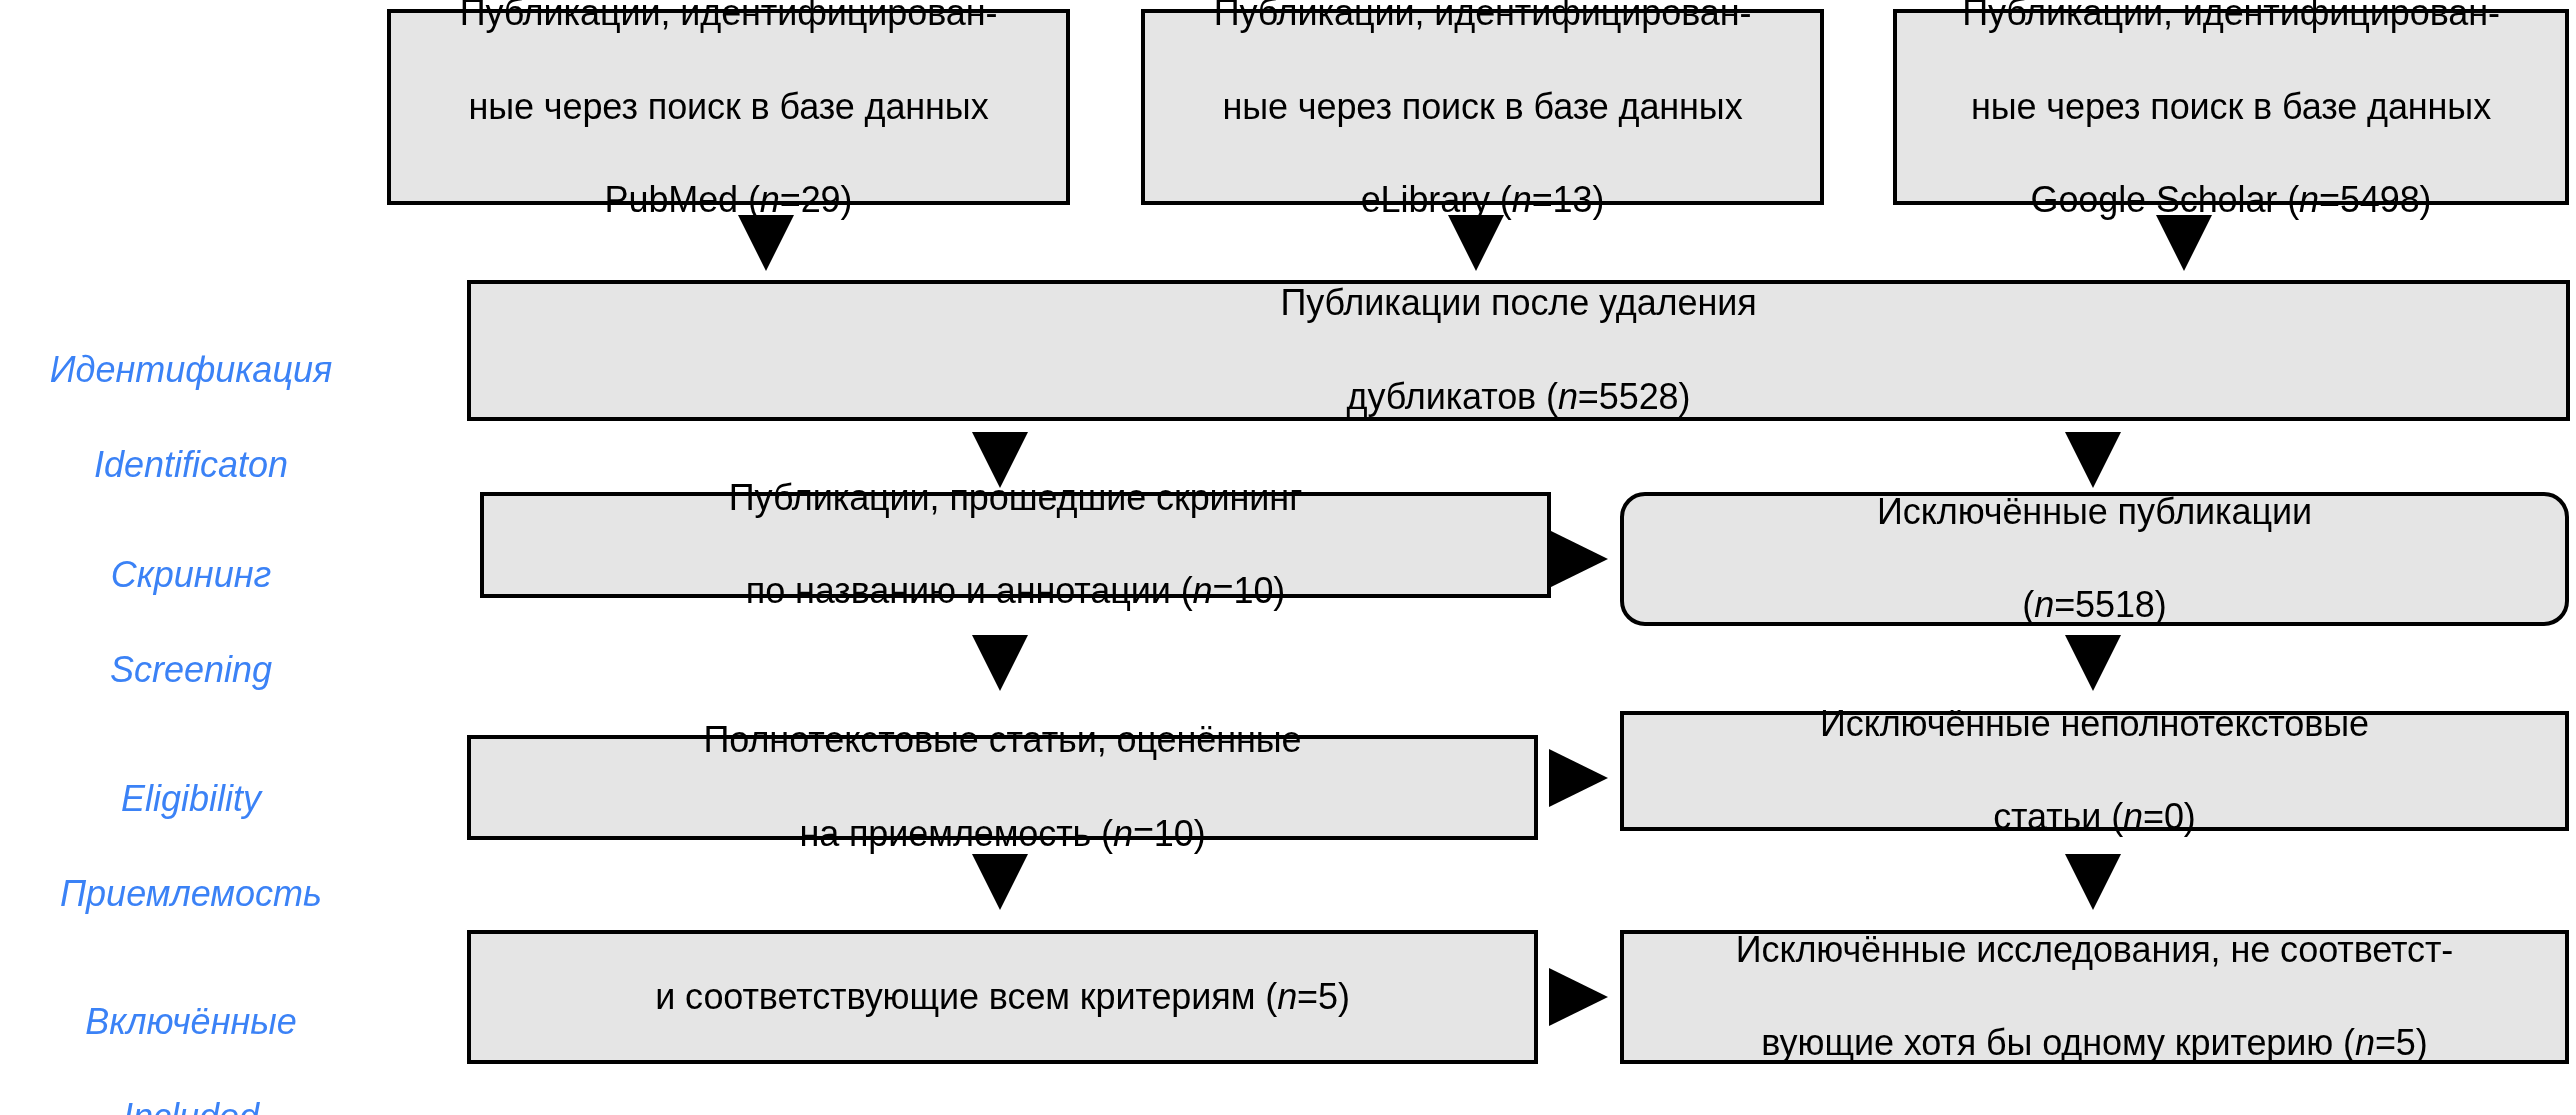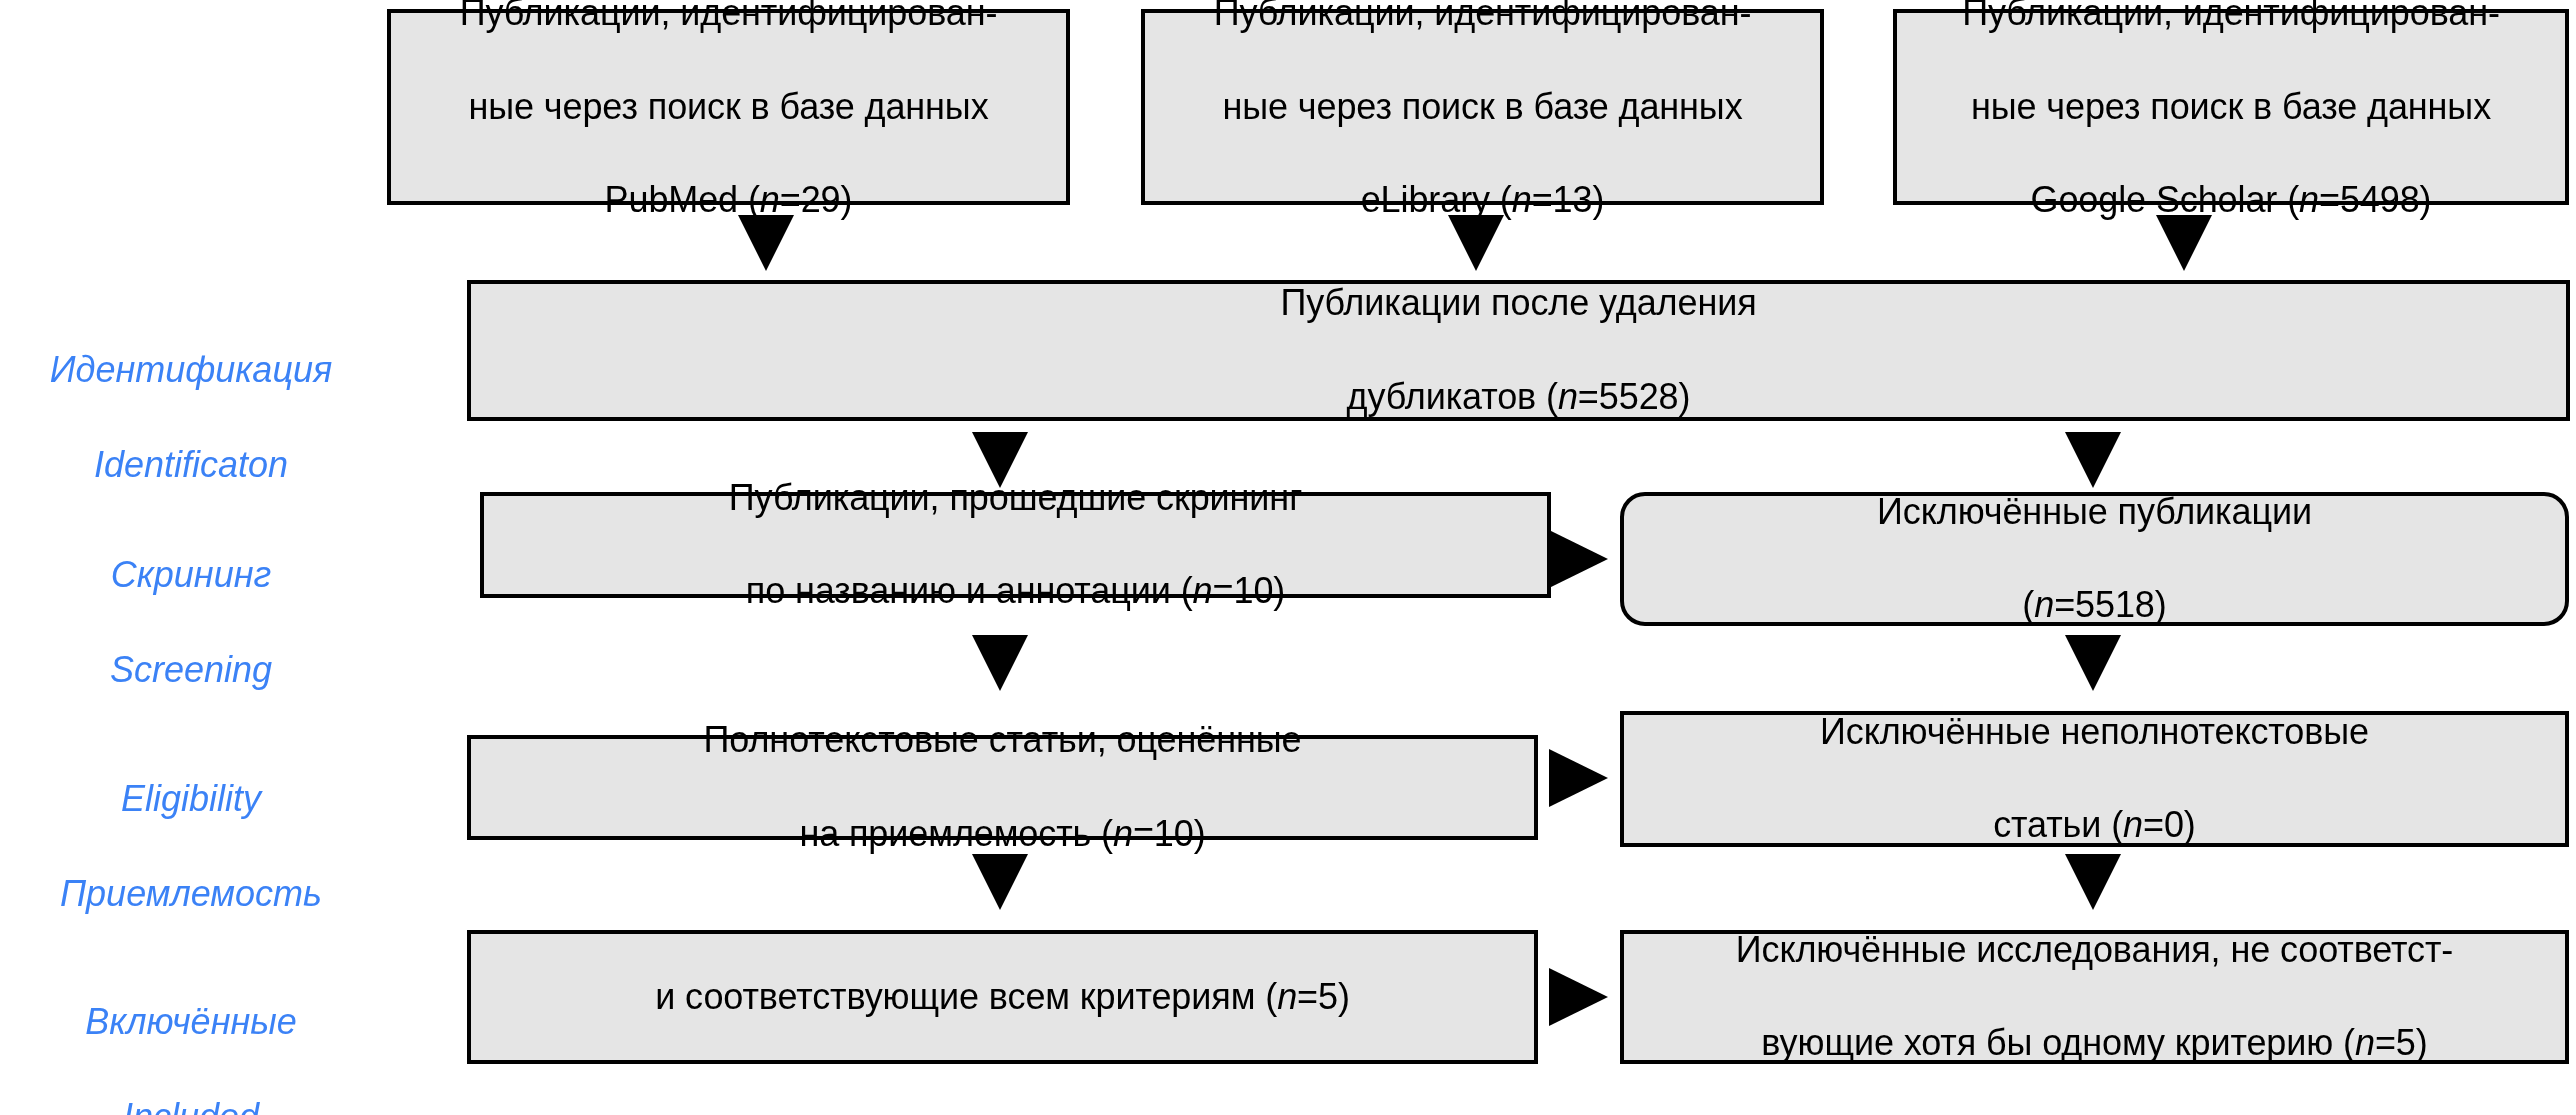--- a/index.html
+++ b/index.html
@@ -144,21 +144,21 @@
 
   <div class="box" style="left:467px; top:711px; width:1071px; height:105px;margin-top:24px;">
     <div class="txt">
       <div>Полнотекстовые статьи, оценённые</div>
       <div><span>на приемлемость (</span><span class="ital">n</span><span>=10</span><span>)</span></div>
     </div>
   </div>
 
   <div class="arrow-right" style="left:1549px; top:749px;"></div>
 
-  <div class="box" style="left:1620px; top:711px; width:949px; height:136px;">
+  <div class="box" style="left:1620px; top:711px; width:949px; height:120px;">
     <div class="txt">
       <div>Исключённые неполнотекстовые</div>
       <div><span>статьи (</span><span class="ital">n</span><span>=0</span><span>)</span></div>
     </div>
   </div>
 
   <div class="arrow-down" style="left:972px; top:854px;"></div>
   <div class="arrow-down" style="left:2065px; top:854px;"></div>
 
   <div class="box" style="left:467px; top:930px; width:1071px; height:134px;">

